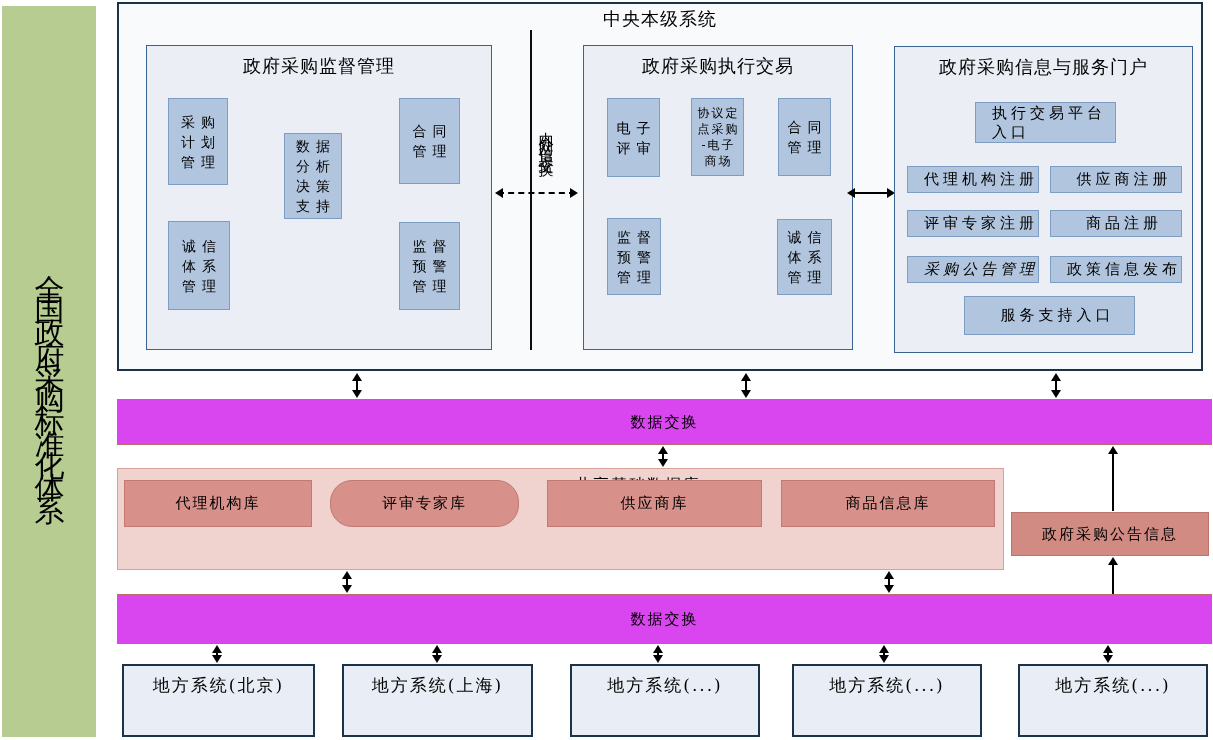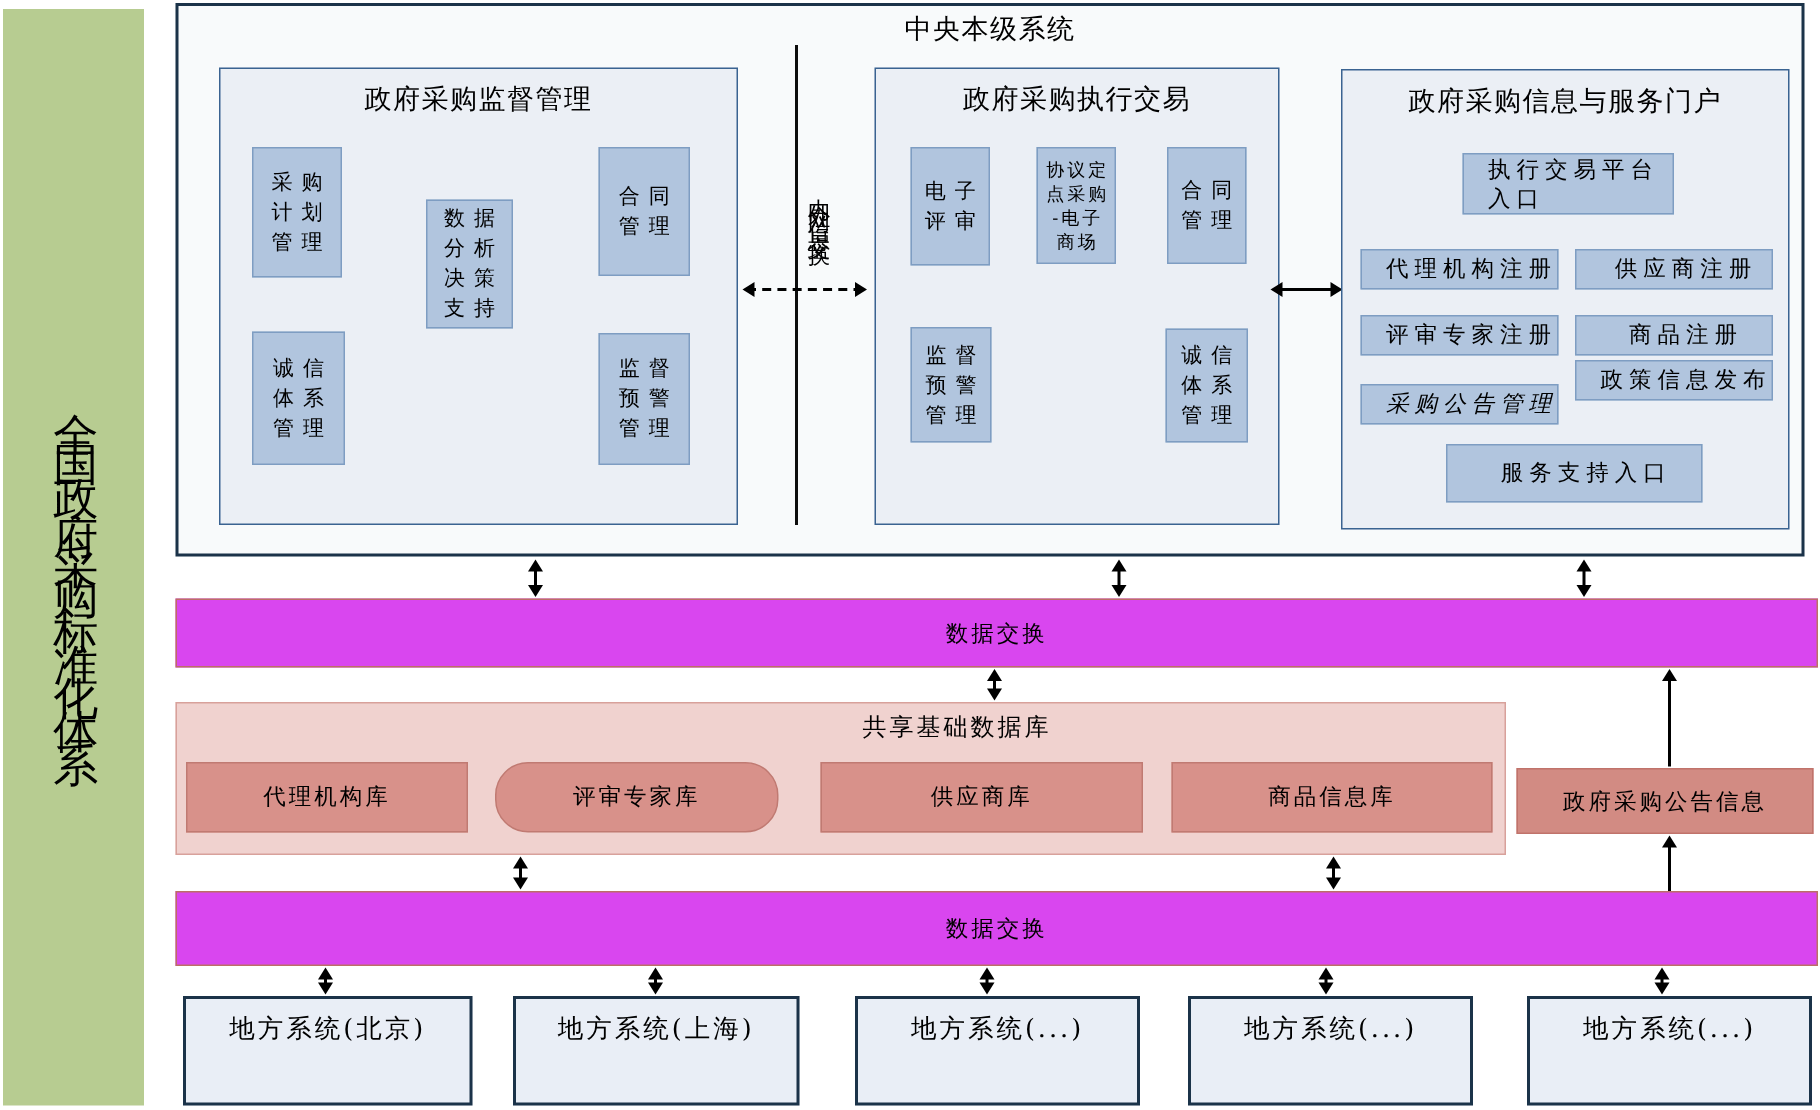--- a/index.html
+++ b/index.html
@@ -24,21 +24,21 @@
   .pitem{background:#b1c5de;border:1px solid #7e9dc2;display:flex;align-items:center;justify-content:center;
      font-size:15px;letter-spacing:4px;padding-left:16px;}
   
   .divider{left:530px;top:30px;width:2px;height:320px;background:#0d0d0d;}
   .div-label{left:536px;top:120px;writing-mode:vertical-rl;font-size:15px;letter-spacing:5px;}
   
   .redbar{background:#d946ef;border:1px solid #bc6e66;display:flex;align-items:center;justify-content:center;
      font-size:15px;letter-spacing:2px;}
   .pink{left:117px;top:468px;width:887px;height:102px;background:#f0d2cf;border:1px solid #d8a19b;}
   .pink-title{left:575px;top:475px;font-size:16px;letter-spacing:2px;white-space:nowrap;}
-  .dbbox{top:508px;height:47px;background:#d8918a;border:1px solid #c07a72;display:flex;align-items:center;
+  .dbbox{top:480px;height:47px;background:#d8918a;border:1px solid #c07a72;display:flex;align-items:center;
      justify-content:center;font-size:15px;letter-spacing:2px;}
   .announce{left:1011px;top:512px;width:198px;height:44px;background:#d28b83;border:1px solid #c0736b;
      display:flex;align-items:center;justify-content:center;font-size:15px;letter-spacing:2px;}
   
   .local{top:664px;height:73px;background:#e9eef6;border:2px solid #1b3349;text-align:center;
      font-size:17px;letter-spacing:2px;padding-top:8px;}
   
   .va{position:absolute;width:12px;}
   .va .ln{position:absolute;left:5px;top:3px;bottom:3px;width:2px;background:#000;}
   .va .hu{position:absolute;top:0;left:1px;width:0;height:0;
@@ -116,21 +116,21 @@
 
 <div class="abs sub-box" style="left:894px;top:46px;width:299px;height:307px;">
   <div class="sub-title">政府采购信息与服务门户</div>
 </div>
 <div class="abs pitem" style="left:975px;top:102px;width:141px;height:41px;">执行交易平台入口</div>
 <div class="abs pitem" style="left:907px;top:166px;width:132px;height:27px;">代理机构注册</div>
 <div class="abs pitem" style="left:1050px;top:166px;width:132px;height:27px;">供应商注册</div>
 <div class="abs pitem" style="left:907px;top:210px;width:132px;height:27px;">评审专家注册</div>
 <div class="abs pitem" style="left:1050px;top:210px;width:132px;height:27px;">商品注册</div>
 <div class="abs pitem" style="left:907px;top:256px;width:132px;height:27px;font-style:italic;">采购公告管理</div>
-<div class="abs pitem" style="left:1050px;top:240px;width:132px;height:27px;">政策信息发布</div>
+<div class="abs pitem" style="left:1050px;top:256px;width:132px;height:27px;">政策信息发布</div>
 <div class="abs pitem" style="left:964px;top:296px;width:171px;height:39px;">服务支持入口</div>
 
 <div class="va" style="left:351px;top:373px;height:25px;">
     <i class="hu"></i>
     <i class="ln"></i>
     <i class="hd"></i>
   </div>
 <div class="va" style="left:740px;top:373px;height:25px;">
     <i class="hu"></i>
     <i class="ln"></i>

